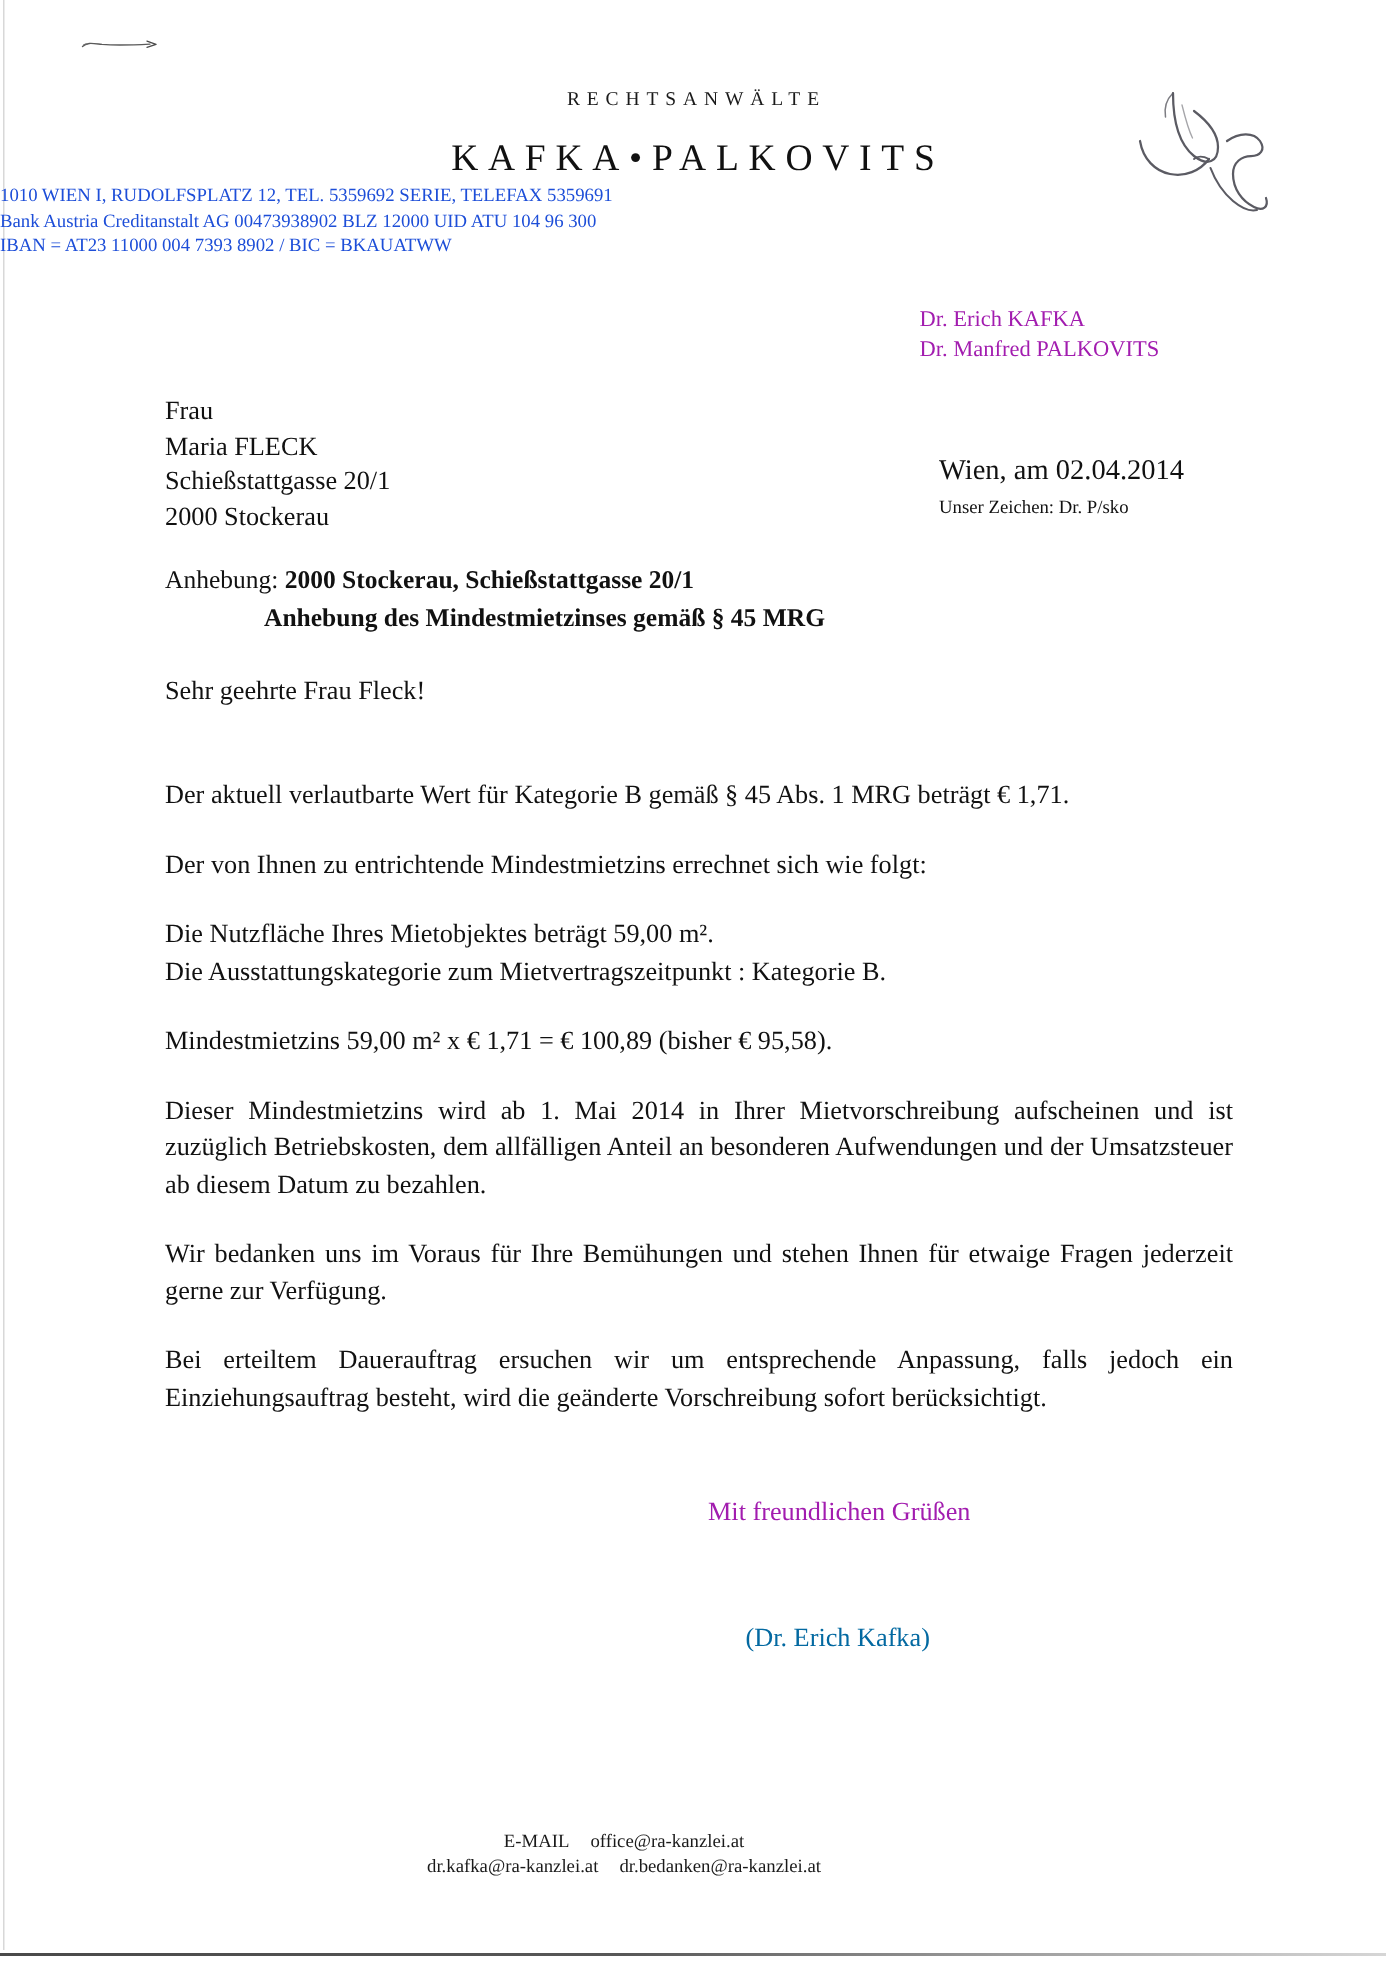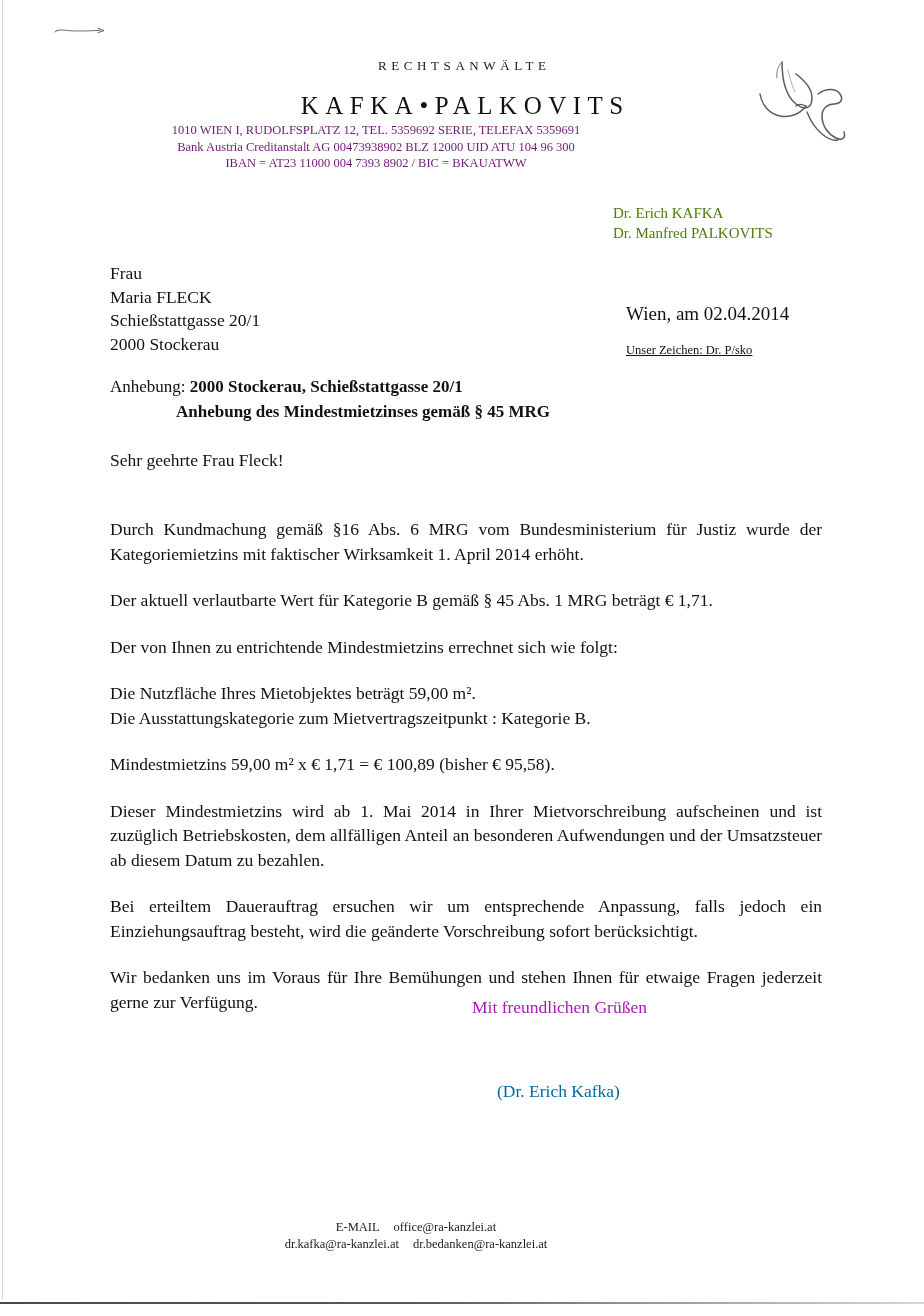--- a/index.html
+++ b/index.html
@@ -72,33 +72,32 @@
     letter-spacing: 6.5px;
     text-indent: 6.5px;
     color: #111111;
   }
   .lh-firm .dot { letter-spacing: 6.5px; }
 
   .contact {
     position: absolute;
     left: 0; top: 122px;
     width: 752px;
-    text-align: center;
     font-size: 12.5px;
     line-height: 16.5px;
-    color: #701a75;
+    color: #1d4ed8;
   }
 
   
   .partners {
     position: absolute;
     left: 613px; top: 203px;
     font-size: 15px;
     line-height: 20px;
-    color: #4d7c0f;
+    color: #a21caf;
   }
 
   
   .recipient {
     position: absolute;
     left: 110px; top: 238px;
     font-size: 17.5px;
     line-height: 23.5px;
     color: #111111;
     margin-top: 24px;
@@ -111,23 +110,22 @@
     color: #111111;
   }
   .dateblock .city-date {
     font-size: 19px;
     line-height: 22px;
     white-space: nowrap;
   }
   .dateblock .ref {
     font-size: 12.5px;
     line-height: 16px;
-    margin-top: 17px;
+    margin-top: 5px;
     white-space: nowrap;
-    text-decoration: underline;
   }
 
   
   .subject {
     position: absolute;
     left: 110px; top: 374px;
     font-size: 17px;
     line-height: 25px;
     color: #111111;
   }
@@ -248,31 +246,30 @@
 
   <div class="subject">
     <span class="lbl">Anhebung:</span>
     <span class="val">2000 Stockerau, Schießstattgasse 20/1</span>
     <span class="line2">Anhebung des Mindestmietzinses gemäß § 45 MRG</span>
   </div>
 
   <div class="salutation">Sehr geehrte Frau Fleck!</div>
 
   <div class="body">
-    <p>Durch Kundmachung gemäß §16 Abs. 6 MRG vom Bundesministerium für Justiz wurde der Kategoriemietzins mit faktischer Wirksamkeit 1. April 2014 erhöht.</p>
     <p>Der aktuell verlautbarte Wert für Kategorie B gemäß § 45 Abs. 1 MRG beträgt € 1,71.</p>
     <p>Der von Ihnen zu entrichtende Mindestmietzins errechnet sich wie folgt:</p>
     <p class="tight">
       <span>Die Nutzfläche Ihres Mietobjektes beträgt 59,00 m².</span><br>
       <span>Die Ausstattungskategorie zum Mietvertragszeitpunkt : Kategorie B.</span>
     </p>
     <p>Mindestmietzins   59,00 m² x € 1,71 = € 100,89  (bisher € 95,58).</p>
     <p>Dieser Mindestmietzins wird ab 1. Mai 2014 in Ihrer Mietvorschreibung aufscheinen und ist zuzüglich Betriebskosten, dem allfälligen Anteil an besonderen Aufwendungen und der Umsatzsteuer ab diesem Datum zu bezahlen.</p>
+    <p>Wir bedanken uns im Voraus für Ihre Bemühungen und stehen Ihnen für etwaige Fragen jederzeit gerne zur Verfügung.</p>
     <p>Bei erteiltem Dauerauftrag ersuchen wir um entsprechende Anpassung, falls jedoch ein Einziehungsauftrag besteht, wird die geänderte Vorschreibung sofort berücksichtigt.</p>
-    <p>Wir bedanken uns im Voraus für Ihre Bemühungen und stehen Ihnen für etwaige Fragen jederzeit gerne zur Verfügung.</p>
   </div>
 
   <div class="closing">Mit freundlichen Grüßen</div>
   <div class="signature-name">(Dr. Erich Kafka)</div>
 
   <div class="footer">
     <div><span>E-MAIL</span><span class="sp"></span><span>office@ra-kanzlei.at</span></div>
     <div><span>dr.kafka@ra-kanzlei.at</span><span class="sp"></span><span>dr.bedanken@ra-kanzlei.at</span></div>
   </div>
 

